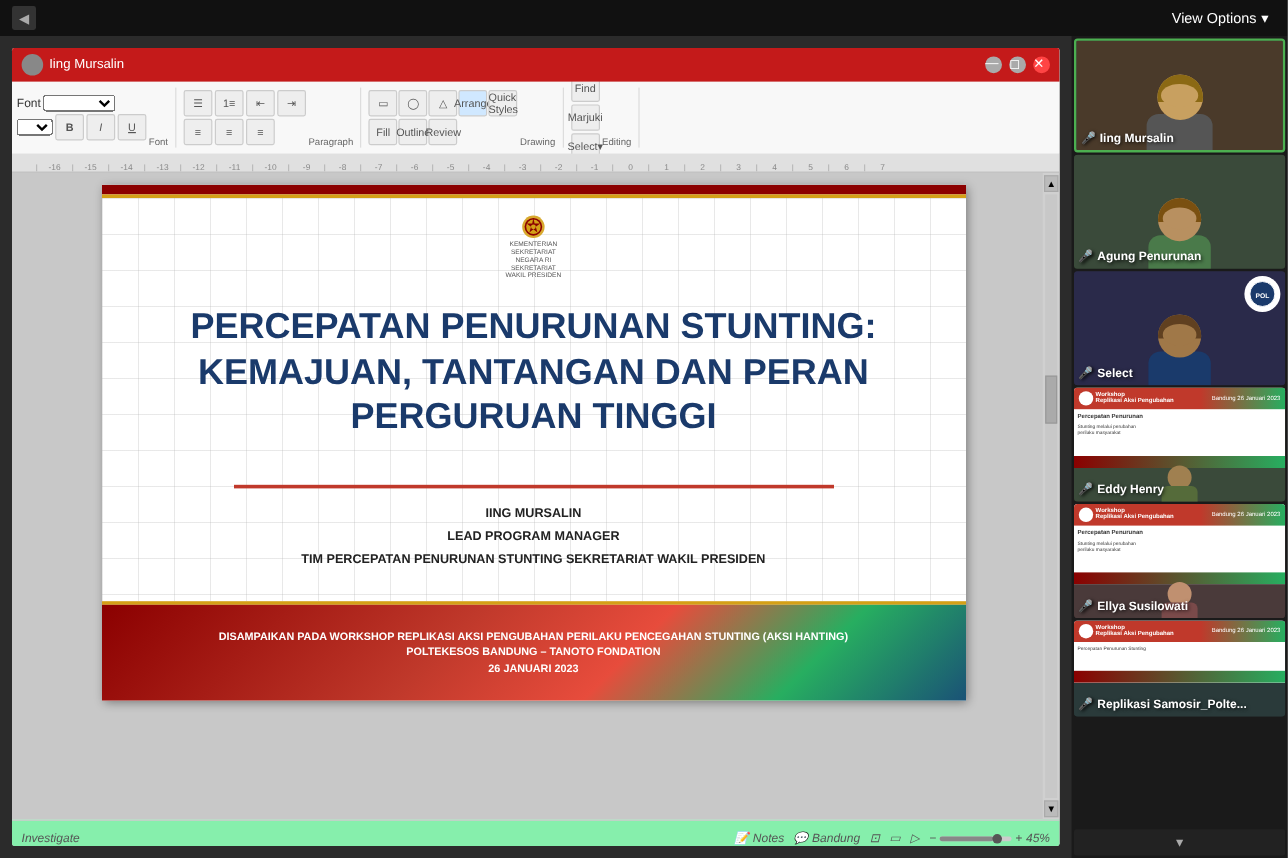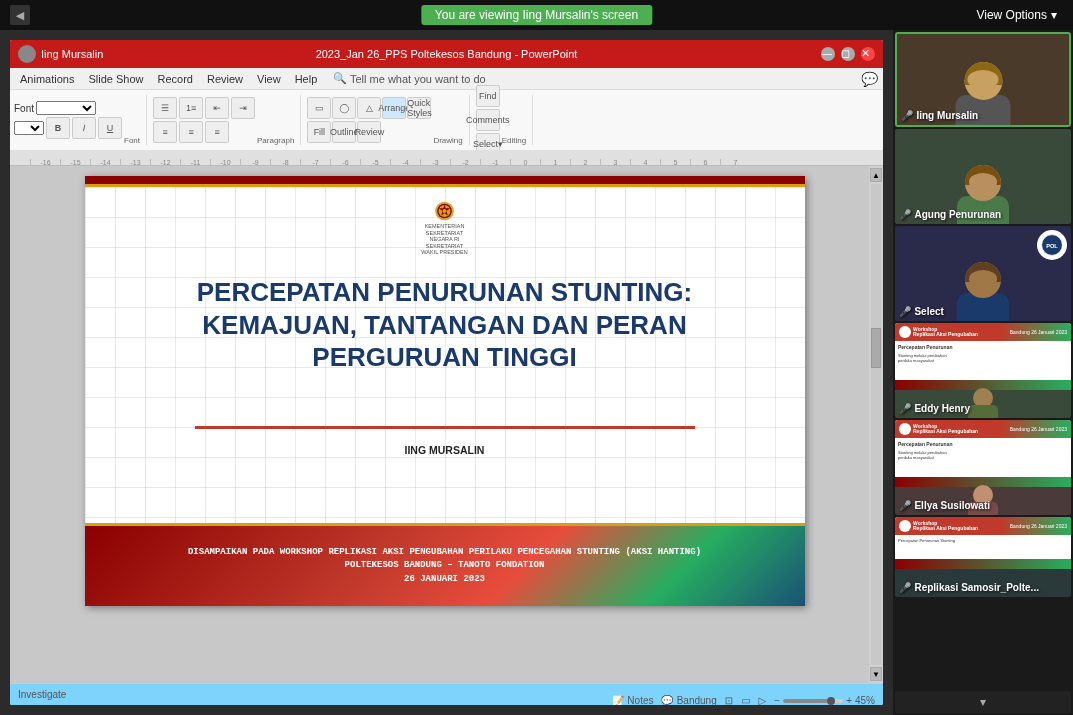--- a/index.html
+++ b/index.html
@@ -280,21 +280,20 @@
       bottom: 0;
       left: 0;
       right: 0;
       height: 80px;
       background: linear-gradient(135deg, #8B0000 0%, #c0392b 40%, #e74c3c 60%, #27ae60 80%, #1a5276 100%);
       display: flex;
       align-items: center;
       justify-content: center;
       flex-direction: column;
       padding: 6px 16px;
-      font-family: Liberation Mono, monospace;
     }
     .slide-bottom-bar .bottom-text {
       color: white;
       font-size: 9px;
       text-align: center;
       font-weight: bold;
       line-height: 1.5;
     }
 
     
@@ -354,21 +353,21 @@
     }
 
     
     .slide-main-title {
       position: absolute;
       top: 100px;
       left: 30px;
       right: 30px;
       text-align: center;
       color: #1a3a6b;
-      font-size: 26px;
+      font-size: 30px;
       font-weight: 900;
       font-family: Arial, sans-serif;
       line-height: 1.25;
       text-transform: uppercase;
     }
     .slide-red-line {
       position: absolute;
       top: 250px;
       left: 110px;
       right: 110px;
@@ -385,28 +384,29 @@
       color: #222;
       font-weight: bold;
       line-height: 1.8;
       font-family: Arial, sans-serif;
       text-transform: uppercase;
     }
 
     
     #ppt-statusbar {
       height: 22px;
-      background: #7dd3fc;
+      background: #86efac;
       border-top: 1px solid #ccc;
       display: flex;
-      align-items: center;
+      align-items: flex-end;
       justify-content: space-between;
       padding: 0 8px;
       font-size: 10px;
       color: #555;
+      font-style: italic;
     }
     .statusbar-right {
       display: flex;
       align-items: center;
       gap: 8px;
       margin-top: 12px;
     }
     .zoom-bar {
       display: flex;
       align-items: center;
@@ -537,58 +537,43 @@
     
     .active-speaker {
       border: 2px solid #4caf50;
     }
   </style>
 </head>
 <body>
 
 <div id="top-bar">
   <button id="collapse-btn">◀</button>
-  <div id="screen-notification">You are viewing Iing Mursalin's screen</div>
   <button id="view-options-btn">
     <span>View Options</span>
     <span>▾</span>
   </button>
 </div>
 
 <div id="main-layout">
 
   <div id="screen-share-area">
     <div id="ppt-window">
 
       <div id="ppt-titlebar" style="position:relative;">
         <div id="ppt-user-label">
           <span class="user-avatar-small"></span>
           <span>Iing Mursalin</span>
         </div>
-        <div class="title-center">2023_Jan 26_PPS Poltekesos Bandung  - PowerPoint</div>
         <div class="window-controls">
           <span class="win-btn win-minimize">—</span>
           <span class="win-btn win-restore">◻</span>
           <span class="win-btn win-close">✕</span>
         </div>
       </div>
 
-      <div id="ppt-menu-bar">
-        <span class="menu-item">Animations</span>
-        <span class="menu-item">Slide Show</span>
-        <span class="menu-item">Record</span>
-        <span class="menu-item">Review</span>
-        <span class="menu-item">View</span>
-        <span class="menu-item">Help</span>
-        <span style="margin-left:8px;display:flex;align-items:center;gap:3px;color:#555;font-size:11px;">
-          <span>🔍</span>
-          <span>Tell me what you want to do</span>
-        </span>
-        <span style="margin-left:auto;font-size:14px;cursor:pointer;">💬</span>
-      </div>
 
       <div id="ppt-toolbar">
         <div class="toolbar-group">
           <div style="display:flex;flex-direction:column;gap:2px;">
             <div style="display:flex;align-items:center;gap:2px;">
               <span style="font-size:10px;color:#333;">Font</span>
               <select style="font-size:9px;width:60px;"></select>
             </div>
             <div style="display:flex;align-items:center;gap:2px;">
               <select style="font-size:9px;width:30px;"></select>
@@ -628,21 +613,21 @@
               <div class="toolbar-btn">Fill</div>
               <div class="toolbar-btn">Outline</div>
               <div class="toolbar-btn">Review</div>
             </div>
           </div>
           <span style="font-size:8px;color:#666;margin-top:auto;align-self:flex-end;">Drawing</span>
         </div>
         <div class="toolbar-group">
           <div style="display:flex;flex-direction:column;gap:2px;">
             <div class="toolbar-btn">Find</div>
-            <div class="toolbar-btn">Comments</div>
+            <div class="toolbar-btn">Marjuki</div>
             <div class="toolbar-btn">Select▾</div>
           </div>
           <span style="font-size:8px;color:#666;margin-top:auto;align-self:flex-end;">Editing</span>
         </div>
       </div>
 
       <div id="ppt-ruler">
         <div class="ruler-marks">
           <span class="ruler-mark">-16</span>
           <span class="ruler-mark">-15</span>
@@ -689,20 +674,22 @@
               </svg>
               <div class="logo-text-under">KEMENTERIAN SEKRETARIAT NEGARA RI<br>SEKRETARIAT WAKIL PRESIDEN</div>
             </div>
 
             <div class="slide-main-title">PERCEPATAN PENURUNAN STUNTING:<br>KEMAJUAN, TANTANGAN DAN PERAN<br>PERGURUAN TINGGI</div>
 
             <div class="slide-red-line"></div>
 
             <div class="slide-presenter-info">
               <div>IING MURSALIN</div>
+              <div>LEAD PROGRAM MANAGER</div>
+              <div>TIM PERCEPATAN PENURUNAN STUNTING SEKRETARIAT WAKIL PRESIDEN</div>
             </div>
 
             <div class="slide-gold-line-bottom-area"></div>
 
             <div class="slide-bottom-bar">
               <div class="bottom-text">DISAMPAIKAN PADA WORKSHOP REPLIKASI AKSI PENGUBAHAN PERILAKU PENCEGAHAN STUNTING (AKSI HANTING)</div>
               <div class="bottom-text">POLTEKESOS BANDUNG – TANOTO FONDATION</div>
               <div class="bottom-text">26 JANUARI 2023</div>
             </div>
           </div>

